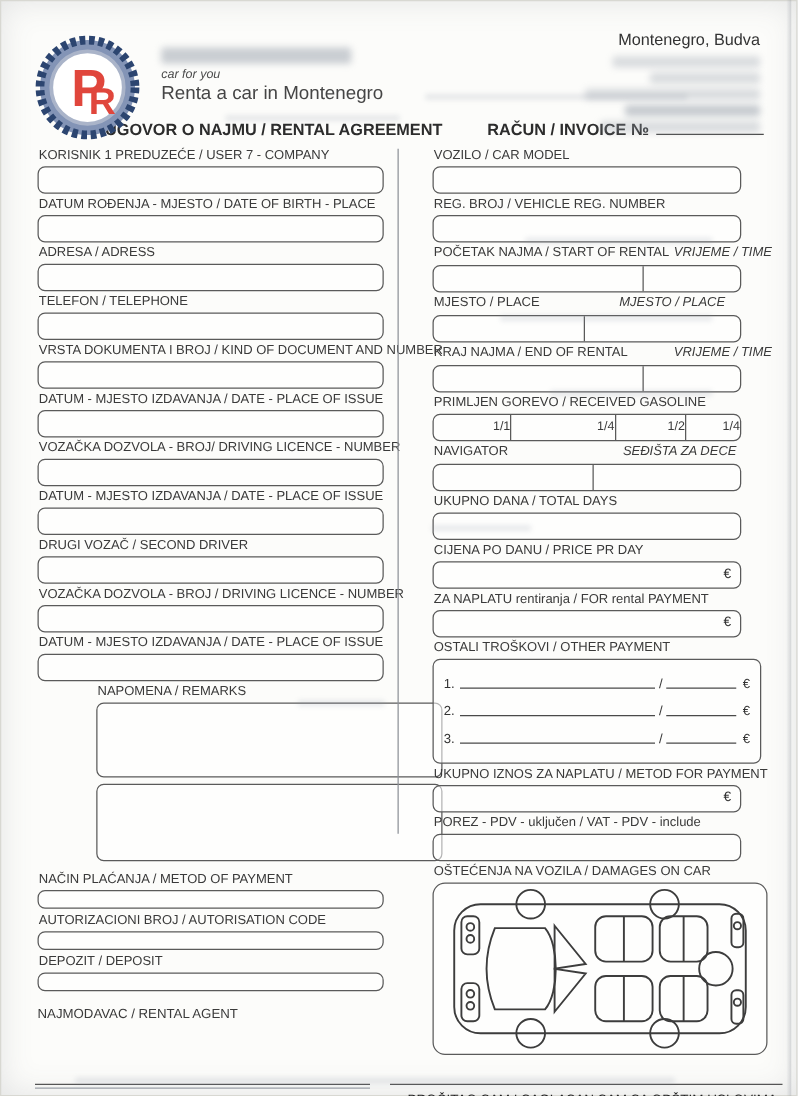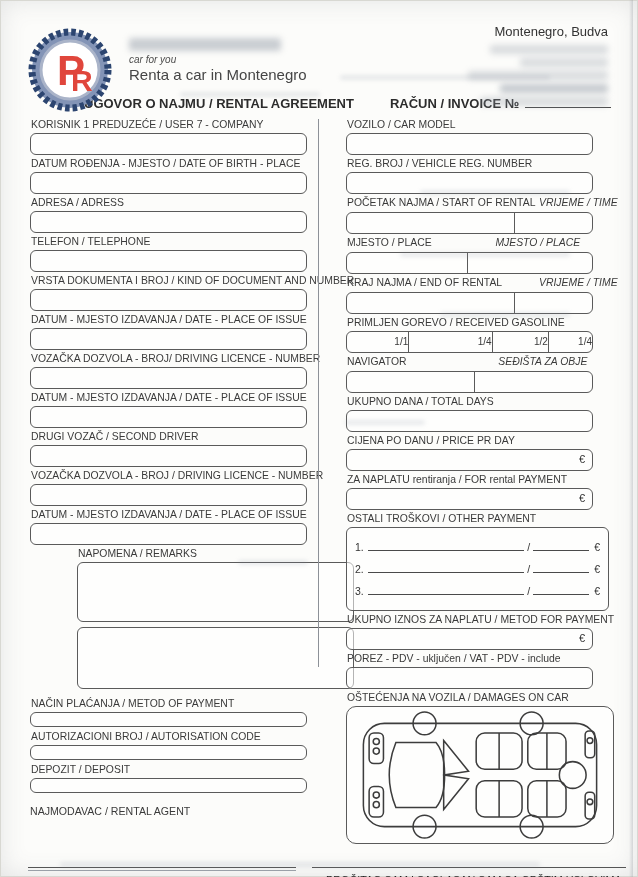--- a/index.html
+++ b/index.html
@@ -254,21 +254,21 @@
           <div class="gcell" style="width:25%;">1/1</div>
           <div class="gcell" style="width:34%;">1/4</div>
           <div class="gcell" style="width:23%;padding-left:24px;">1/2</div>
           <div class="gcell" style="width:18%;">1/4</div>
         </div>
       </div>
 
       <div class="field">
         <div class="lblrow flabel">
           <span>NAVIGATOR</span>
-          <span class="l2" style="left:52%;">SEĐIŠTA ZA OBJE</span>
+          <span class="l2" style="left:52%;">SEĐIŠTA ZA DECE</span>
         </div>
         <div class="box split">
           <div class="c1" style="width:52%;"></div>
           <div></div>
         </div>
       </div>
 
       <div class="field">
         <div class="flabel">UKUPNO DANA / TOTAL DAYS</div>
         <div class="box"></div>

